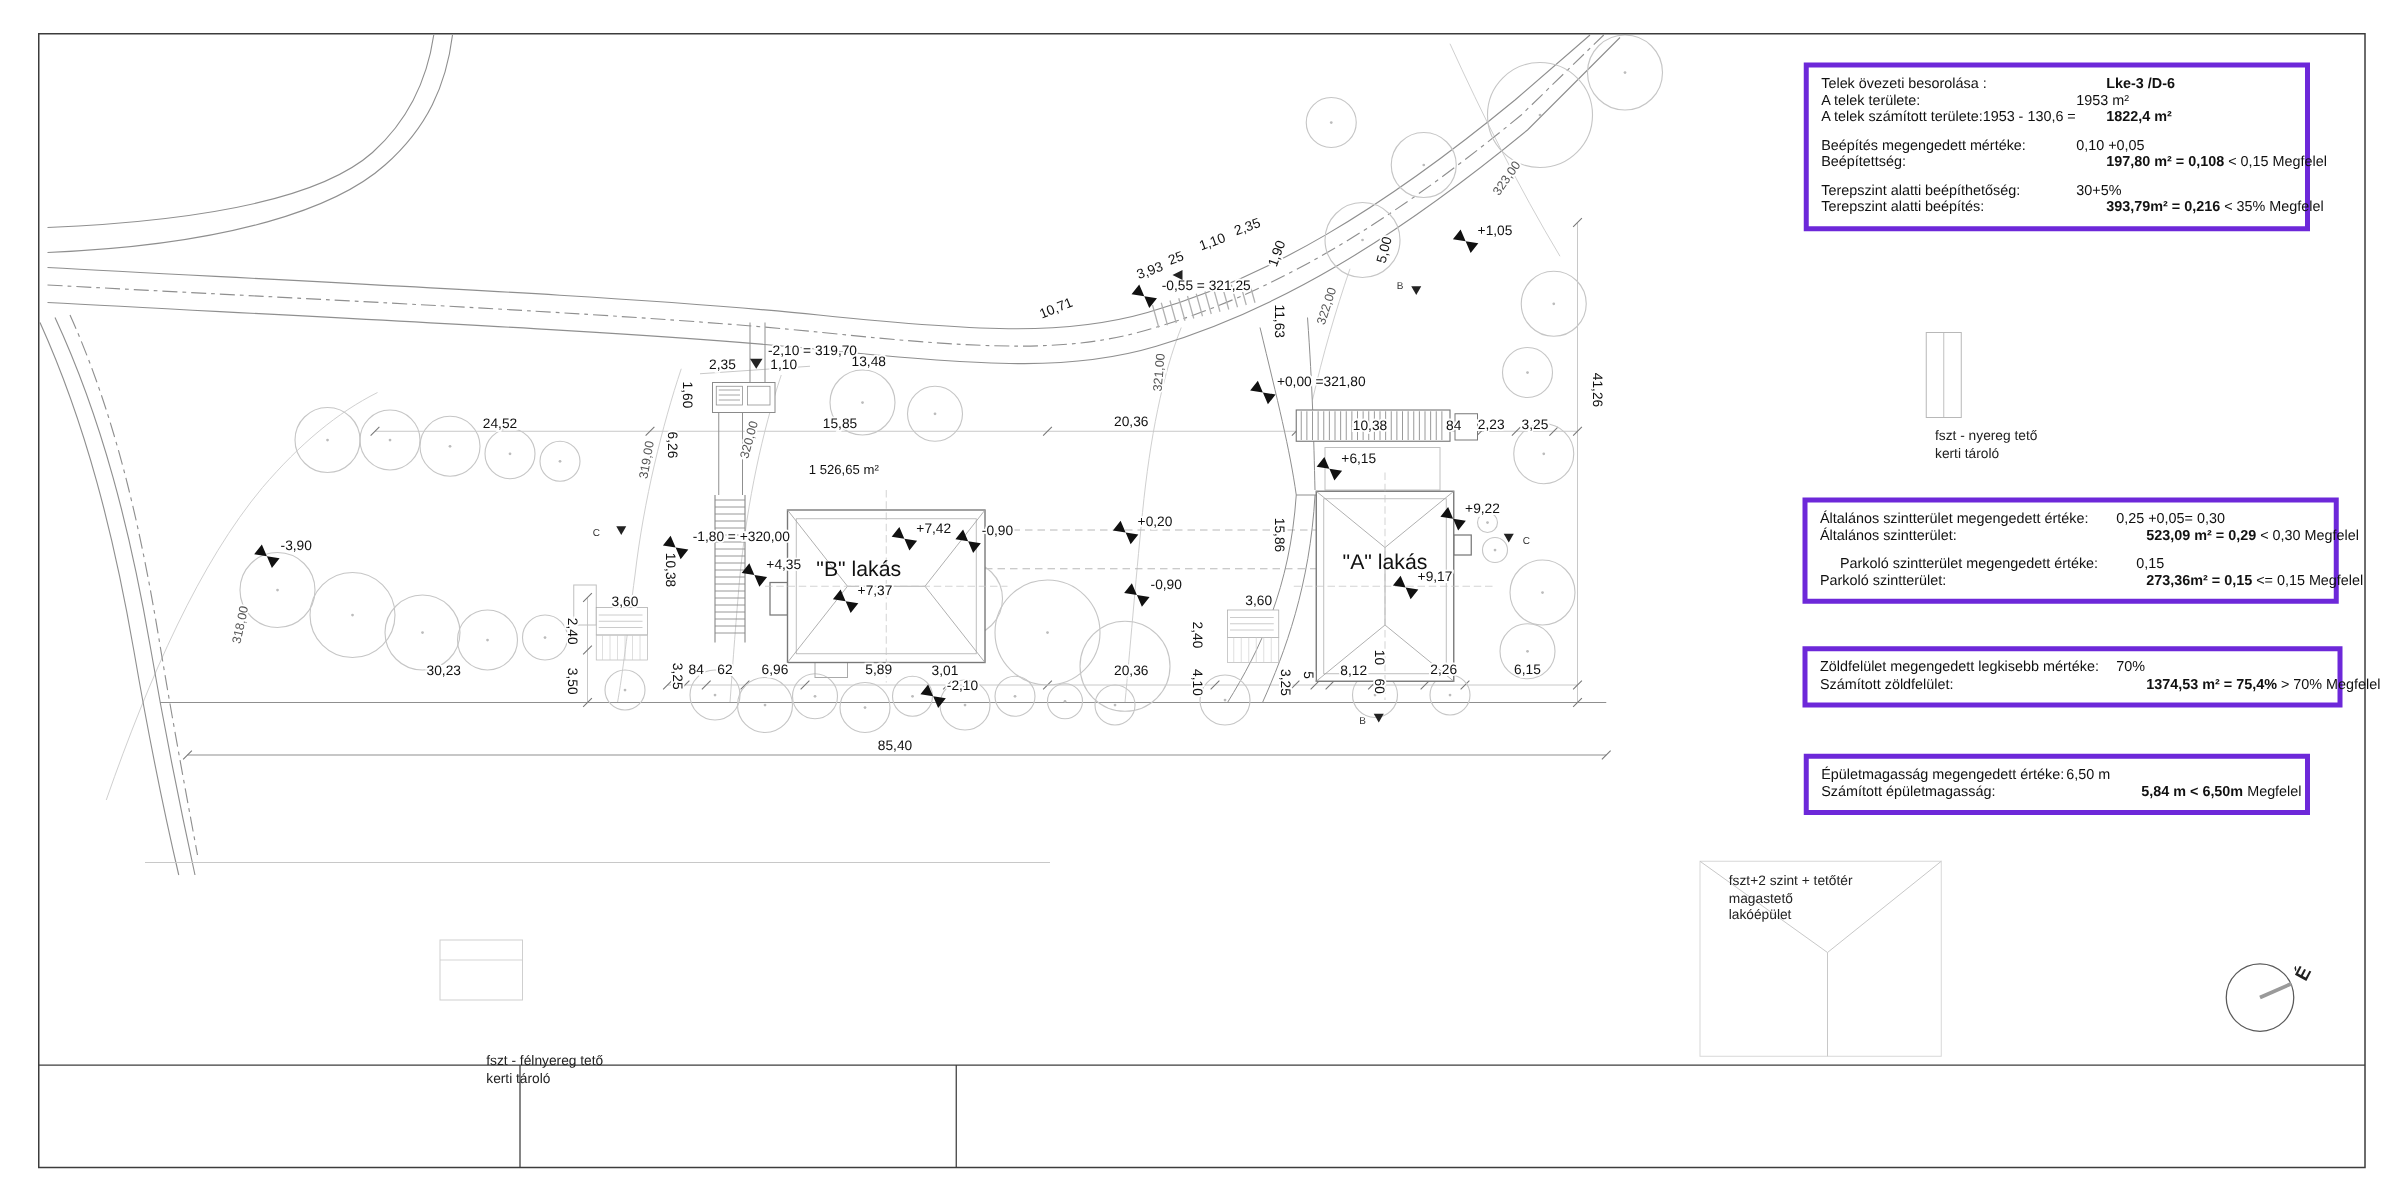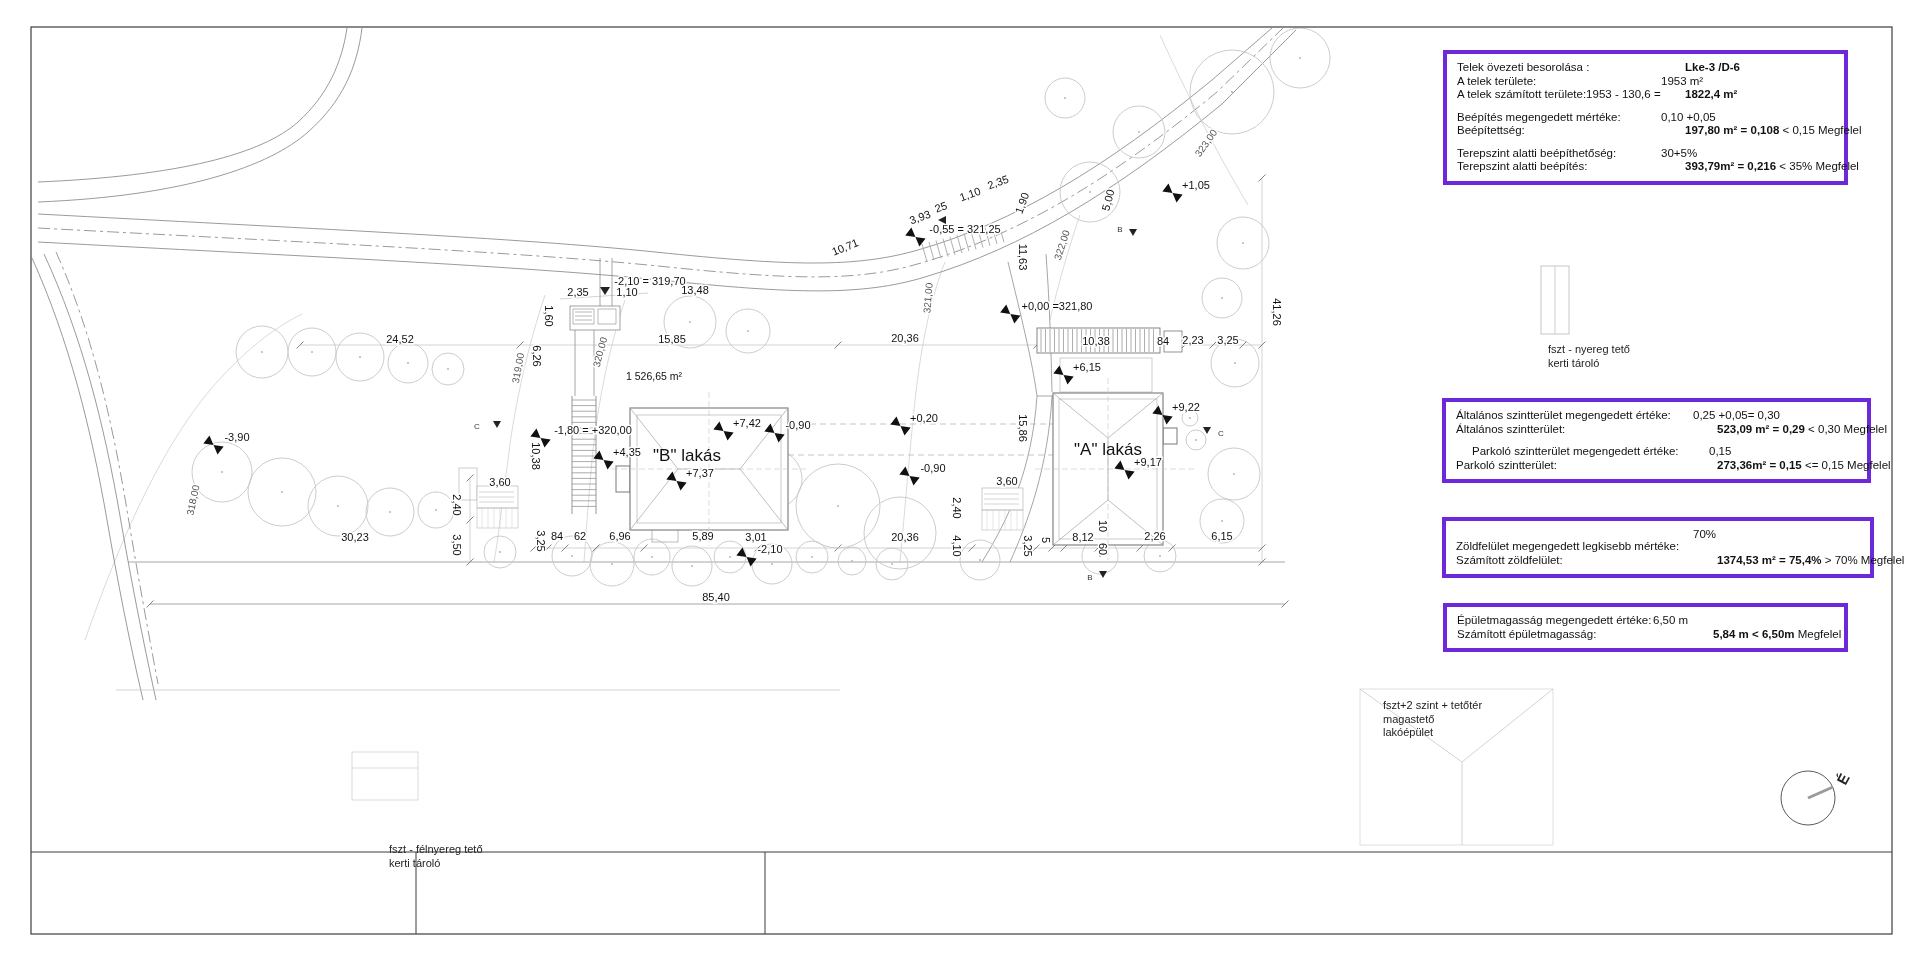--- a/index.html
+++ b/index.html
@@ -478,21 +478,21 @@
         <span class="lbl" style="min-width: 237px; padding-left: 16px;">Parkoló szintterület megengedett értéke:</span>
         <span class="val"><span>0,15</span></span>
       </div>
       <div class="irow">
         <span class="lbl" style="min-width: 237px;">Parkoló szintterület:</span>
         <span class="val"><b>273,36m²  = 0,15</b><span> &lt;= 0,15  Megfelel</span></span>
       </div>
     </div>
   <div class="infobox" id="box-green" style="left: 1442px; top: 517px; width: 404px;">
       <div class="irow">
-        <span class="lbl" style="min-width: 237px; margin-top: 12px;">Zöldfelület megengedett legkisebb mértéke:</span>
+        <span class="lbl" style="min-width: 237px;">Zöldfelület megengedett legkisebb mértéke:</span>
         <span class="val"><span>70%</span></span>
       </div>
       <div class="irow">
         <span class="lbl" style="min-width: 237px;">Számított zöldfelület:</span>
         <span class="val"><b>1374,53 m² = 75,4%</b><span> &gt; 70% Megfelel</span></span>
       </div>
     </div>
   <div class="infobox" id="box-height" style="left: 1443px; top: 603px; width: 377px;">
       <div class="irow">
         <span class="lbl" style="min-width: 196px;">Épületmagasság megengedett értéke:</span>
@@ -513,15 +513,15 @@
     <div>magastető</div>
     <div>lakóépület</div>
   </div>
   <div class="sketchlbl" id="lbl-shed2" style="left: 389px; top: 800px; margin-top: 43px;">
     <div>fszt - félnyereg tető</div>
     <div>kerti tároló</div>
   </div>
 
   <div class="ann houselbl" id="lbl-house-b" style="left: 687px; top: 456px;">"B" lakás</div>
   <div class="ann houselbl" id="lbl-house-a" style="left: 1108px; top: 450px;">"A" lakás</div>
-  <div class="ann arealbl" id="lbl-area" style="left: 654px; top: 376px;">1 526,65 m²</div>
+  <div class="ann arealbl" id="lbl-area" style="left: 675px; top: 376px;">1 526,65 m²</div>
   <div class="north" id="north-e" style="left: 1843px; top: 779px;">É</div>
 </div>
 
 </body></html>

